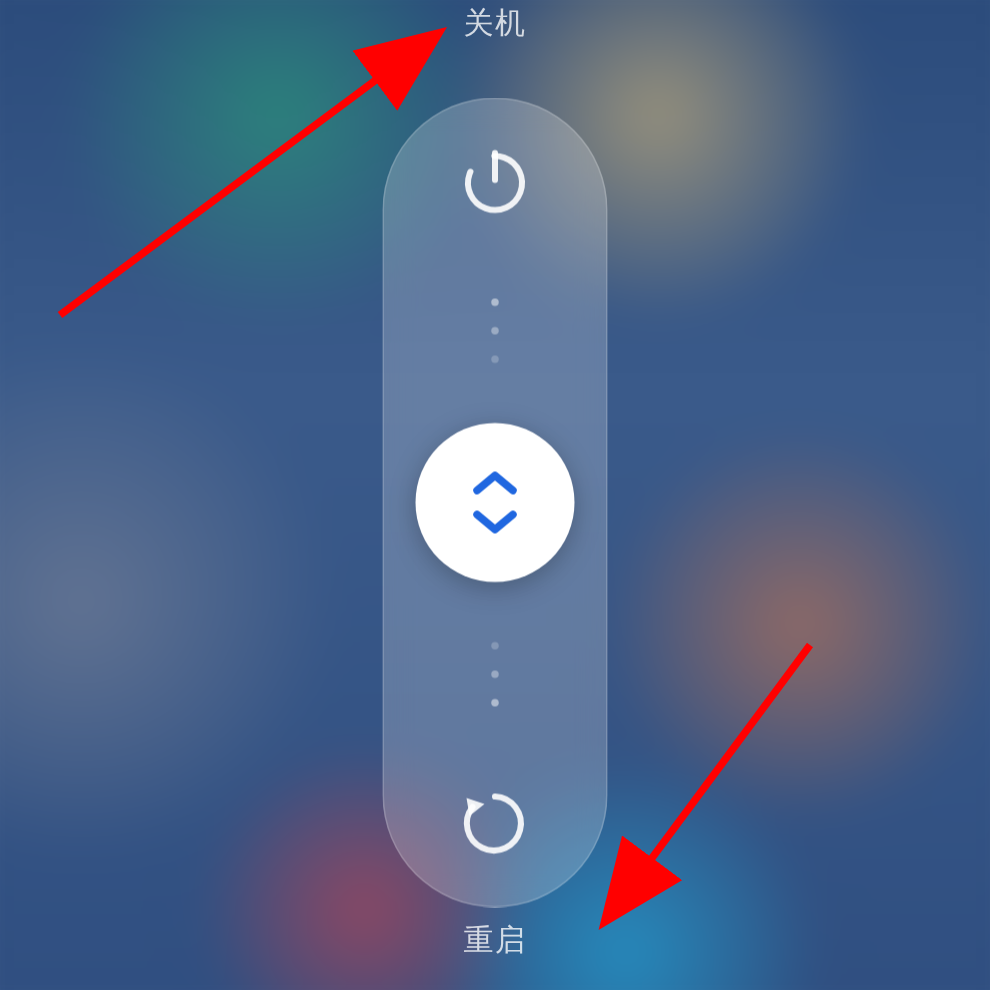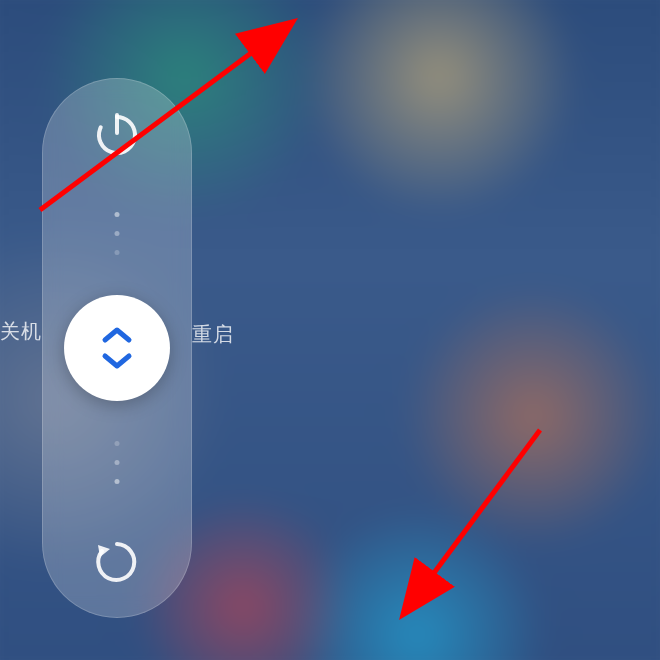--- a/index.html
+++ b/index.html
@@ -21,21 +21,21 @@
         radial-gradient(circle at 38% 88%, rgba(255,60,60,0.45) 0, transparent 14%),
         radial-gradient(circle at 62% 92%, rgba(30,180,230,0.6) 0, transparent 16%),
         linear-gradient(180deg, #2a4a7a 0%, #3a5a8a 40%, #2f4e80 100%);
       filter: blur(14px);
       transform: scale(1.1);
     }
     .power-overlay {
       position: absolute;
       inset: 0;
       display: flex;
-      flex-direction: row;
+      flex-direction: column;
       align-items: center;
       justify-content: flex-start;
     }
     .label {
       color: rgba(255,255,255,0.78);
       font-size: 20px;
       letter-spacing: 1px;
       text-align: center;
     }
     .label-top { margin-top: 2px; }

